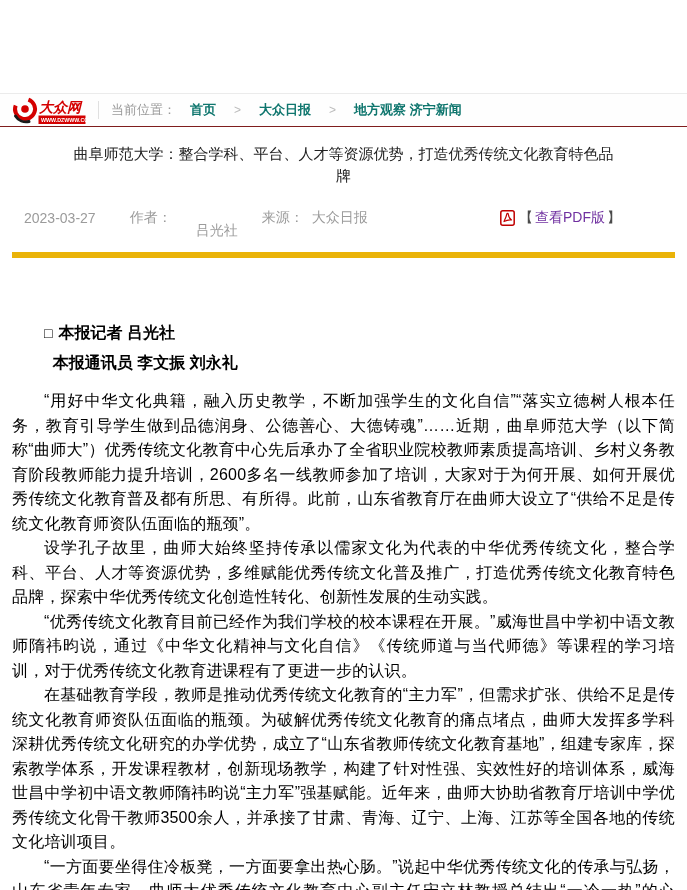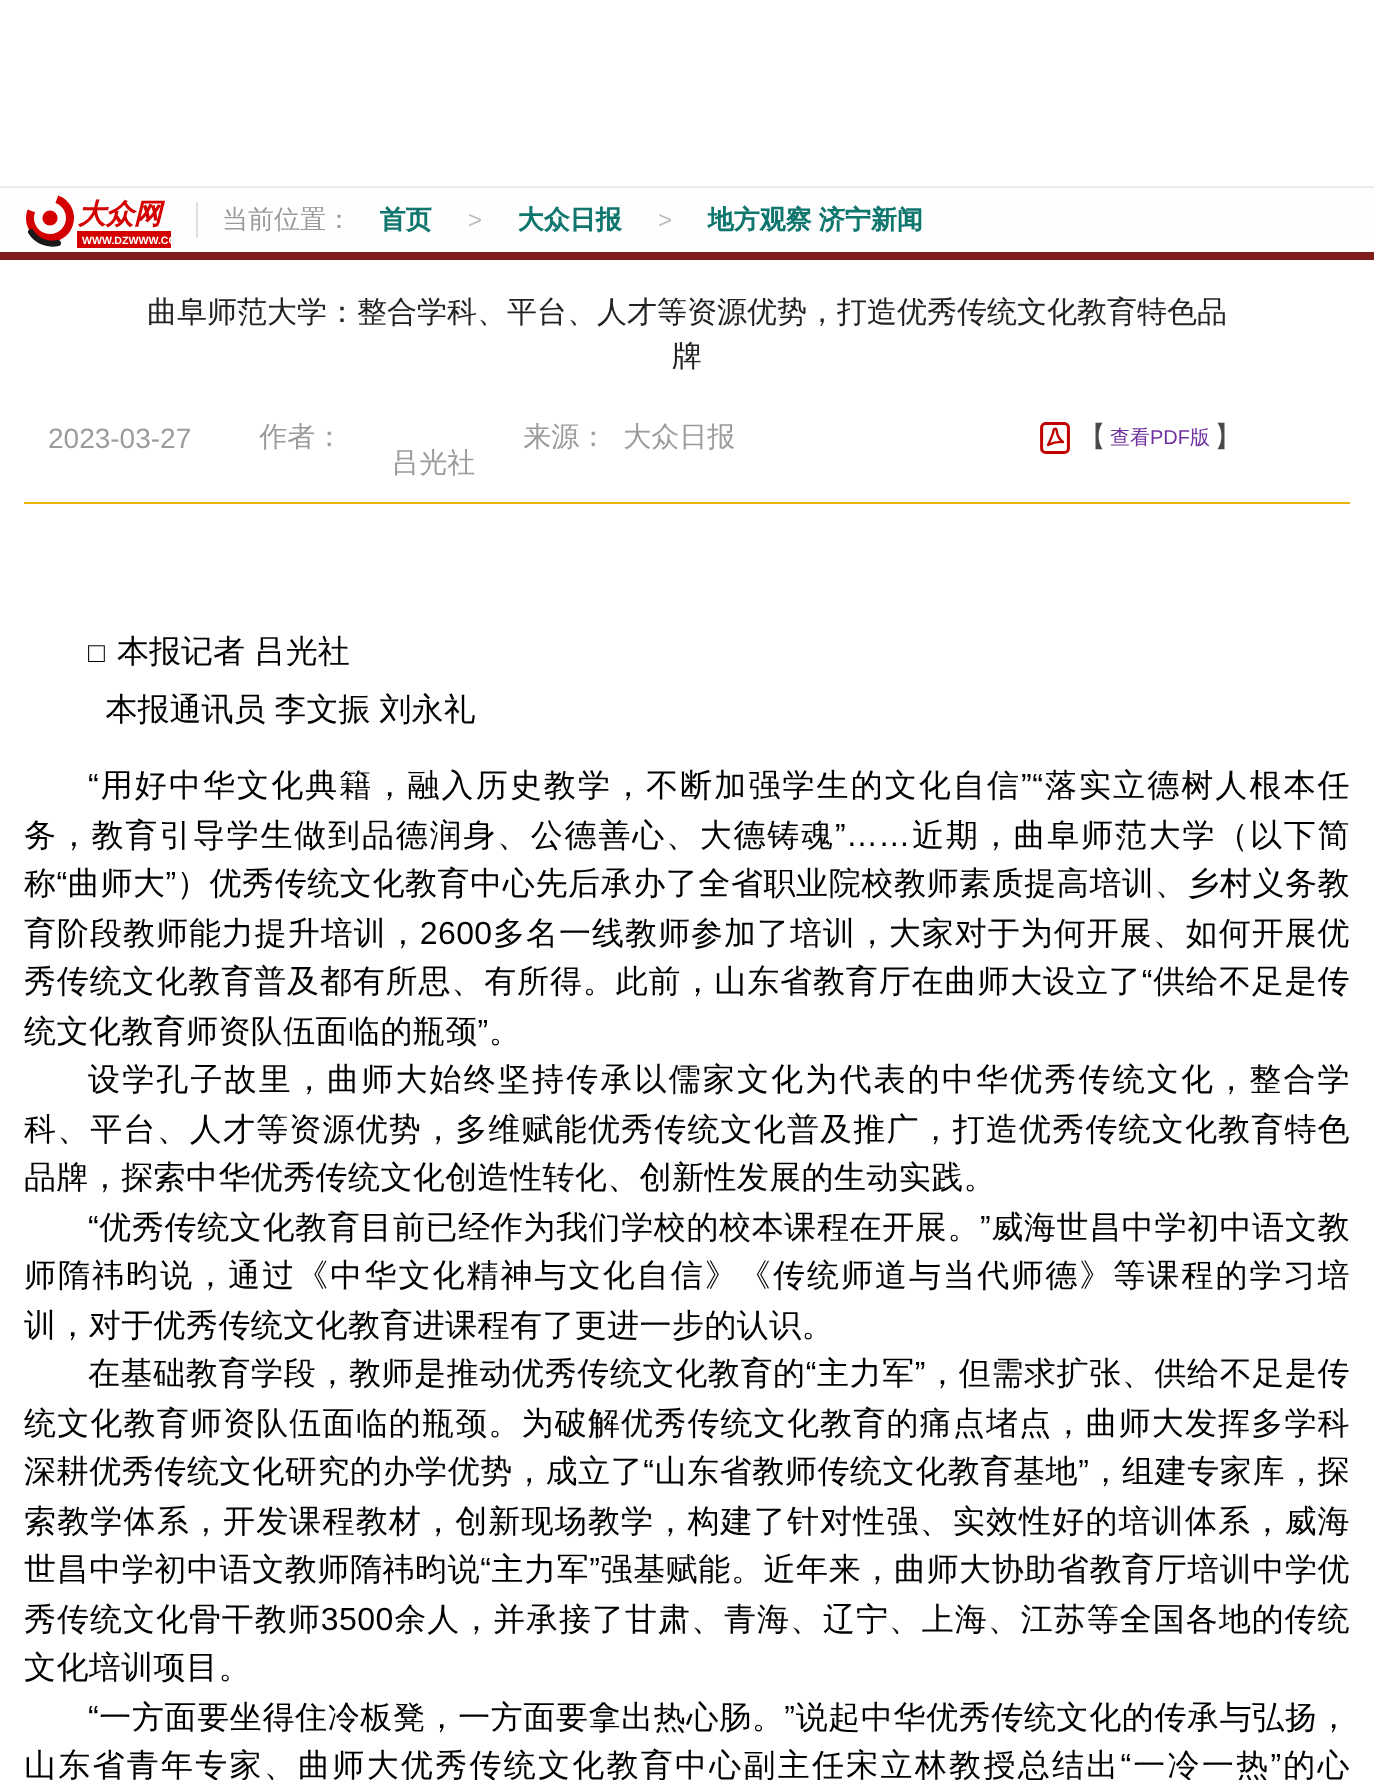--- a/index.html
+++ b/index.html
@@ -8,21 +8,21 @@
     overflow: hidden;
     background: #ffffff;
     font-family: "Liberation Sans", "DejaVu Sans", sans-serif;
   }
   .top-space { height: 93px; }
 
   
   .crumb-bar {
     height: 32px;
     border-top: 1px solid #ebebeb;
-    border-bottom: 4px solid #7f1d1d;
+    border-bottom: 1px solid #7f1d1d;
     background: #fefefe;
     display: flex;
     align-items: center;
     padding-left: 12px;
   }
   .logo { display: flex; align-items: center; cursor: pointer; }
   .vsep { width: 1px; height: 18px; background: #e0e0e0; margin: 0 12px 0 10px; }
   .breadcrumb { font-size: 13px; color: #9a9a9a; display: flex; align-items: center; }
   .crumb-label { color: #9a9a9a; margin-right: 14px; }
   .crumb-link { color: #0f766e; text-decoration: none; cursor: pointer; font-weight: bold; }
@@ -43,40 +43,40 @@
     margin: 3px 0 0;
     font-size: 23px;
     line-height: 30px;
     font-weight: bold;
     color: #000000;
     text-align: center;
   }
   .meta-row {
     margin-top: 6px;
     padding: 0 0 9px 12px;
-    border-bottom: 1px solid #eab308;
+    border-bottom: 6px solid #eab308;
     display: flex;
     align-items: center;
     font-size: 14px;
     color: #9b9b9b;
     justify-content: center;
   }
   .meta-date { margin-right: 34px; }
   .meta-label { margin-right: 24px; }
   .meta-label-src { margin-right: 8px; font-family: Liberation Serif, serif; }
   .meta-value { color: #9b9b9b; margin-right: 24px; margin-top: 26px; }
   .meta-value-src { color: #9b9b9b; }
   .pdf-group { margin-left: auto; margin-right: 54px; display: flex; align-items: center; cursor: pointer; }
   .pdf-icon { margin-right: 4px; }
   .pdf-bracket { color: #4a4a4a; font-size: 14px; }
-  .pdf-link { color: #7030a0; text-decoration: none; font-size: 10px; margin: 16px 2px; }
+  .pdf-link { color: #7030a0; text-decoration: none; font-size: 14px; margin: 16px 2px; }
 
   
   .byline { margin-top: 60px; font-size: 16px; color: #000; }
-  .byline p { margin: 0; line-height: 29px; }
+  .byline p { margin: 0; line-height: 29px; font-weight: bold; }
   .byline-reporter { text-indent: 2em; }
   .byline-corr { text-indent: 2.55em; }
   .square-bullet { font-size: 14px; margin-right: 6px; }
 
   
   .body-text { margin-top: 12px; }
   .body-text p {
     margin: 0;
     font-size: 16px;
     line-height: 24.5px;

